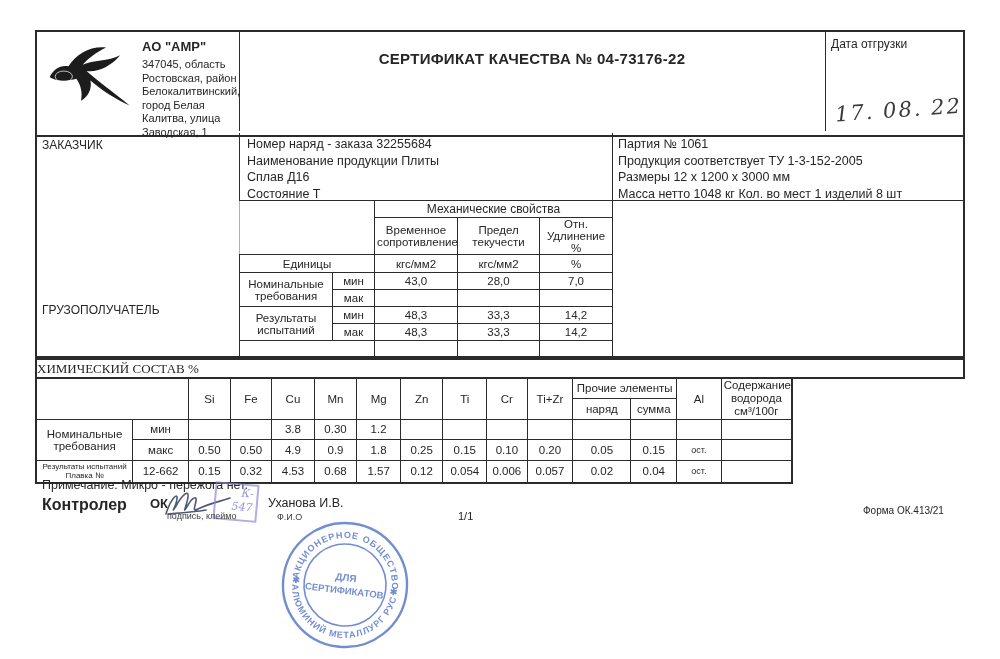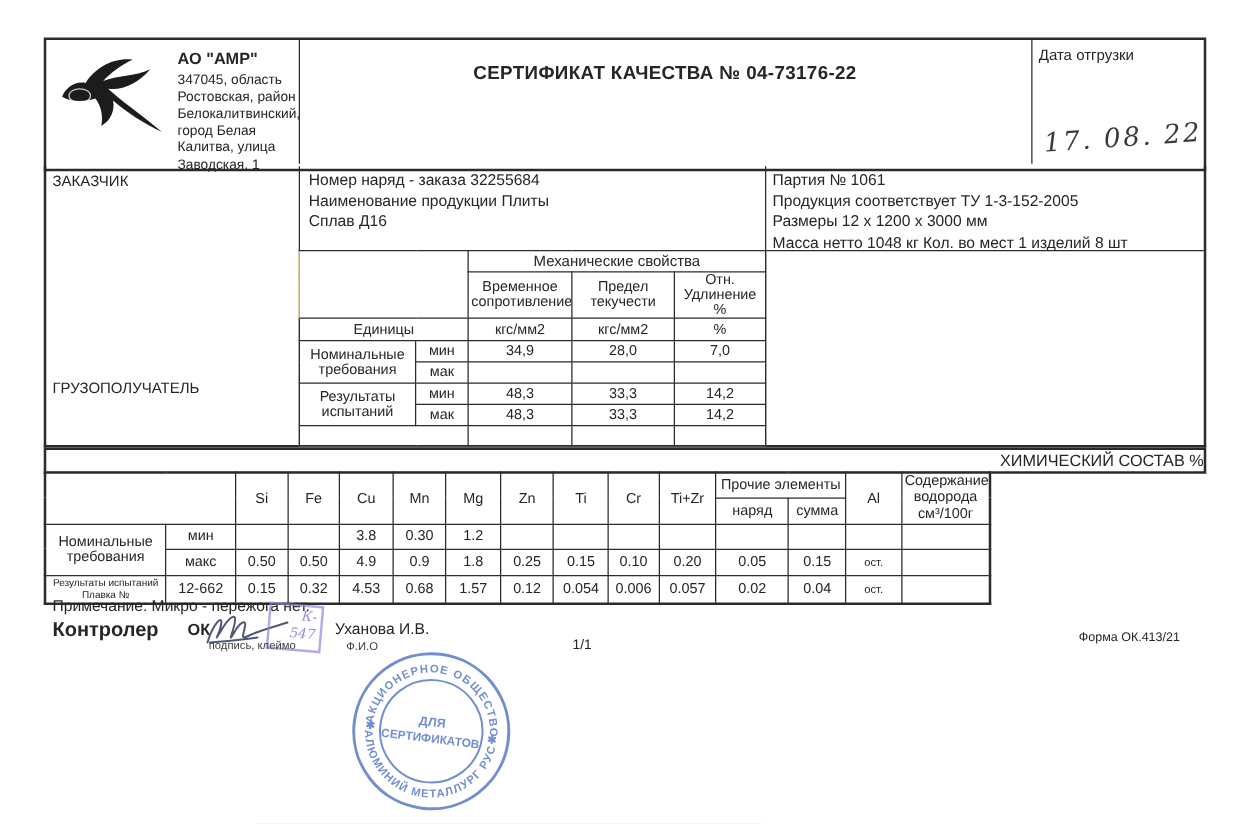--- a/index.html
+++ b/index.html
@@ -4,21 +4,21 @@
 <style>
   html,body{margin:0;padding:0;background:#e8e8e8;}
   .page{position:relative;width:1000px;height:659px;background:#ffffff;overflow:hidden;
         font-family:"Liberation Sans",sans-serif;color:#262626;}
   .abs{position:absolute;}
   .vl{position:absolute;width:1px;background:#2b2b2b;}
   .hl{position:absolute;height:1px;background:#2b2b2b;}
   .hdr{left:35px;top:30px;width:926px;height:103px;border:2px solid #2b2b2b;}
   .main{left:35px;top:133px;width:926px;height:223px;border:2px solid #2b2b2b;border-top:none;}
   .band{left:35px;top:358px;width:926px;height:17px;border:2px solid #2b2b2b;
-        text-align:right;font-size:13px;line-height:17px;}
+        text-align:left;font-size:13px;line-height:17px;font-family:Liberation Serif, serif;}
   table.grid{border-collapse:collapse;table-layout:fixed;background:#fff;}
   table.grid td{border:1px solid #2b2b2b;padding:0 2px;text-align:center;vertical-align:middle;
         font-size:11.5px;overflow:hidden;}
   .mech{position:absolute;left:202px;top:67px;width:373px;height:156px;border:1px solid #eab308;}
   .chem{position:absolute;left:35px;top:377px;width:758px;border:2px solid #2b2b2b;}
   .small{font-size:10.5px;}
   .tiny{font-size:8.5px;line-height:1.15;}
   .lbl{font-size:12px;}
   .lines div{font-size:12.5px;line-height:16.5px;white-space:nowrap;}
   .hand{font-family:"DejaVu Serif",serif;font-style:italic;color:#3a3a3a;}
@@ -64,20 +64,21 @@
     <div class="vl" style="left:575px;top:0;height:223px;"></div>
     <div class="hl" style="left:202px;top:67px;width:724px;"></div>
 
     <div class="abs lbl" style="left:5px;top:5px;">ЗАКАЗЧИК</div>
     <div class="abs lbl" style="left:5px;top:170px;">ГРУЗОПОЛУЧАТЕЛЬ</div>
 
     <div class="abs lines" style="left:210px;top:3px;">
       <div>Номер наряд - заказа 32255684</div>
       <div>Наименование продукции Плиты</div>
       <div>Сплав  Д16</div>
+      <div>Состояние   Т</div>
     </div>
 
     <div class="abs lines" style="left:581px;top:3px;">
       <div>Партия № 1061</div>
       <div>Продукция соответствует  ТУ 1-3-152-2005</div>
       <div>Размеры 12 х 1200 х 3000 мм</div>
       <div>Масса нетто  1048 кг  Кол. во мест 1  изделий 8 шт</div>
     </div>
 
     <table class="grid mech">
@@ -100,21 +101,21 @@
       </tr>
       <tr style="height:18px;">
         <td colspan="2">Единицы</td>
         <td>кгс/мм2</td>
         <td>кгс/мм2</td>
         <td>%</td>
       </tr>
       <tr style="height:17px;">
         <td rowspan="2" style="font-size:11.5px;">Номинальные требования</td>
         <td class="small">мин</td>
-        <td>34,9</td>
+        <td>43,0</td>
         <td>28,0</td>
         <td>7,0</td>
       </tr>
       <tr style="height:17px;">
         <td class="small">мак</td>
         <td></td>
         <td></td>
         <td></td>
       </tr>
       <tr style="height:17px;">

